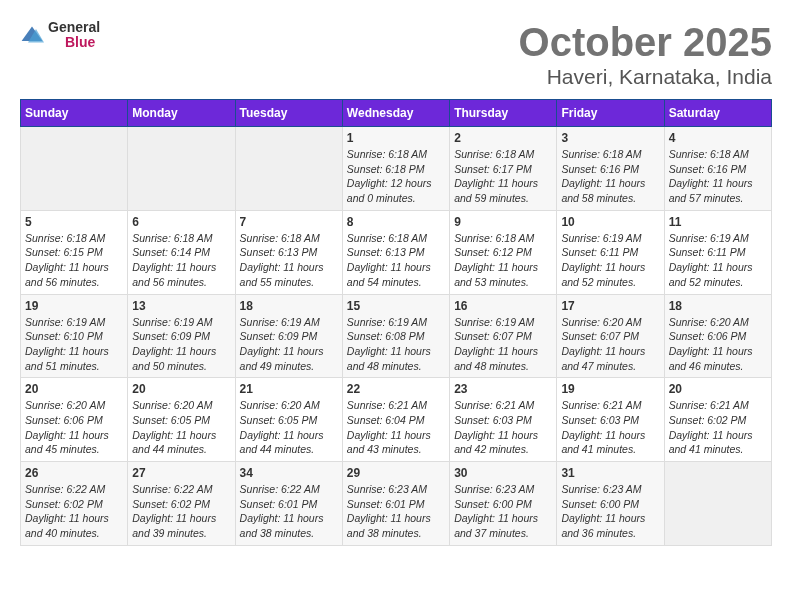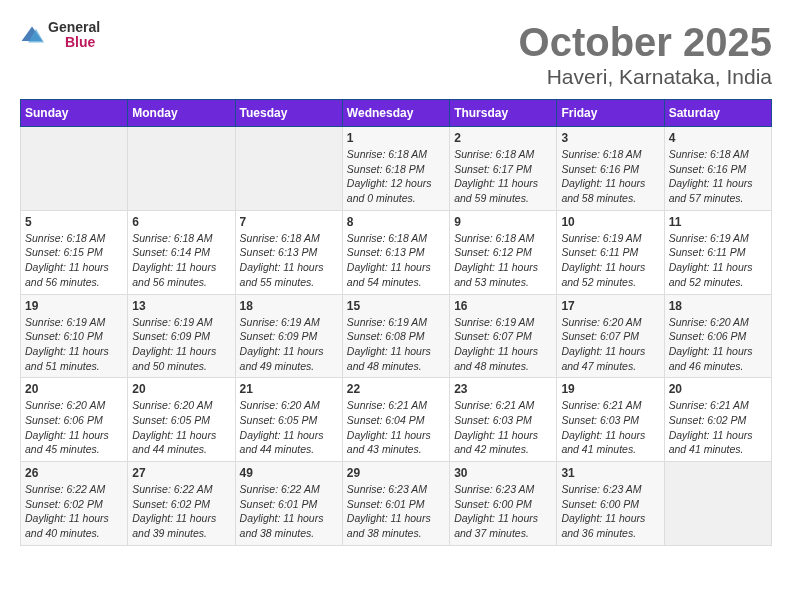--- a/index.html
+++ b/index.html
@@ -320,21 +320,21 @@
 and 40 minutes.</div>
         </td>
         <td>
           <div class="day-number">27</div>
           <div class="day-info" style="white-space: pre-line;">Sunrise: 6:22 AM
 Sunset: 6:02 PM
 Daylight: 11 hours
 and 39 minutes.</div>
         </td>
         <td>
-          <div class="day-number">49</div>
+          <div class="day-number">34</div>
           <div class="day-info" style="white-space: pre-line;">Sunrise: 6:22 AM
 Sunset: 6:01 PM
 Daylight: 11 hours
 and 38 minutes.</div>
         </td>
         <td>
           <div class="day-number">29</div>
           <div class="day-info" style="white-space: pre-line;">Sunrise: 6:23 AM
 Sunset: 6:01 PM
 Daylight: 11 hours

